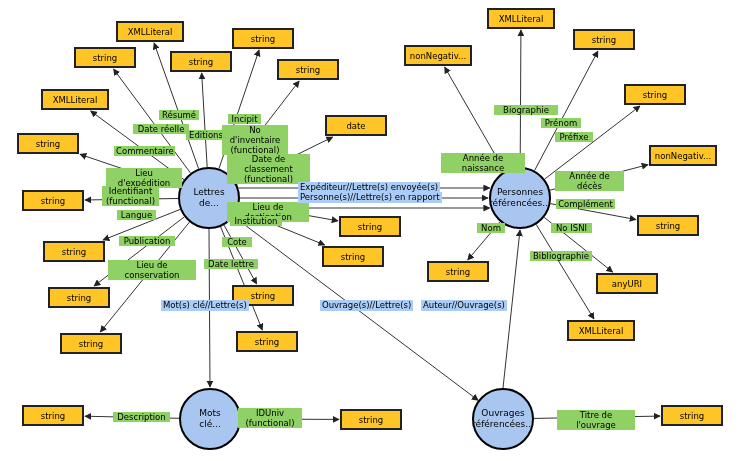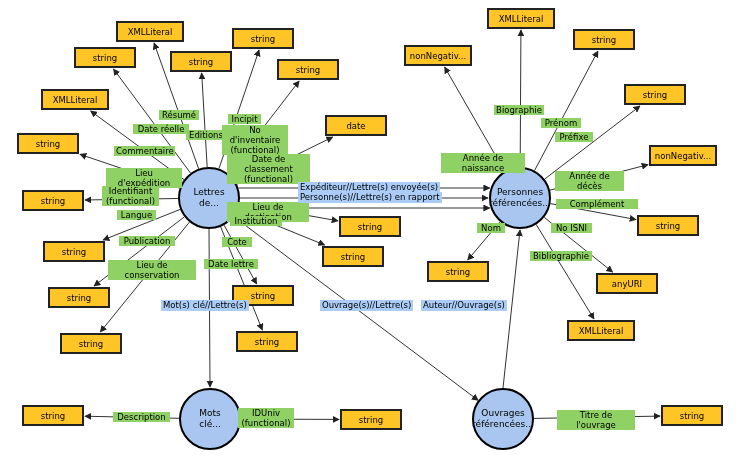--- a/index.html
+++ b/index.html
@@ -173,31 +173,31 @@
       <div class="prop-label" style="left: 106px; top: 168px; width: 76px;">Lieu d'expédition</div>
       <div class="prop-label" style="left: 102px; top: 186px; width: 57px;">Identifiant
 (functional)</div>
       <div class="prop-label" style="left: 117px; top: 210px; width: 39px;">Langue</div>
       <div class="prop-label" style="left: 119px; top: 236px; width: 56px;">Publication</div>
       <div class="prop-label" style="left: 108px; top: 260px; width: 88px;">Lieu de conservation</div>
       <div class="prop-label" style="left: 227px; top: 202px; width: 82px;">Lieu de destination</div>
       <div class="prop-label" style="left: 230px; top: 216px; width: 52px;">Institution</div>
       <div class="prop-label" style="left: 222px; top: 237px; width: 30px;">Cote</div>
       <div class="prop-label" style="left: 204px; top: 259px; width: 54px;">Date lettre</div>
-      <div class="prop-label" style="left: 494px; top: 105px; width: 50px;">Biographie</div>
+      <div class="prop-label" style="left: 494px; top: 105px; width: 64px;">Biographie</div>
       <div class="prop-label" style="left: 441px; top: 125px; width: 84px; margin-top: 28px;">Année de naissance</div>
       <div class="prop-label" style="left: 541px; top: 118px; width: 40px;">Prénom</div>
       <div class="prop-label" style="left: 555px; top: 132px; width: 38px;">Préfixe</div>
       <div class="prop-label" style="left: 555px; top: 171px; width: 69px;">Année de décès</div>
-      <div class="prop-label" style="left: 556px; top: 199px; width: 82px;">Complément</div>
+      <div class="prop-label" style="left: 556px; top: 199px; width: 59px;">Complément</div>
       <div class="prop-label" style="left: 477px; top: 223px; width: 28px;">Nom</div>
       <div class="prop-label" style="left: 551px; top: 223px; width: 41px;">No ISNI</div>
       <div class="prop-label" style="left: 530px; top: 251px; width: 62px;">Bibliographie</div>
       <div class="prop-label" style="left: 113px; top: 412px; width: 57px;">Description</div>
-      <div class="prop-label" style="left: 238px; top: 408px; width: 56px;">IDUniv
+      <div class="prop-label" style="left: 238px; top: 408px; width: 64px;">IDUniv
 (functional)</div>
       <div class="prop-label" style="left: 557px; top: 410px; width: 78px;">Titre de l'ouvrage</div>
     </div>
   <div id="rprops-layer">
       <div class="rel-label" style="left: 298px; top: 182px;">Expéditeur//Lettre(s) envoyée(s)</div>
       <div class="rel-label" style="left: 298px; top: 192px;">Personne(s)//Lettre(s) en rapport</div>
       <div class="rel-label" style="left: 161px; top: 300px;">Mot(s) clé//Lettre(s)</div>
       <div class="rel-label" style="left: 320px; top: 300px;">Ouvrage(s)//Lettre(s)</div>
       <div class="rel-label" style="left: 421px; top: 300px;">Auteur//Ouvrage(s)</div>
     </div>

